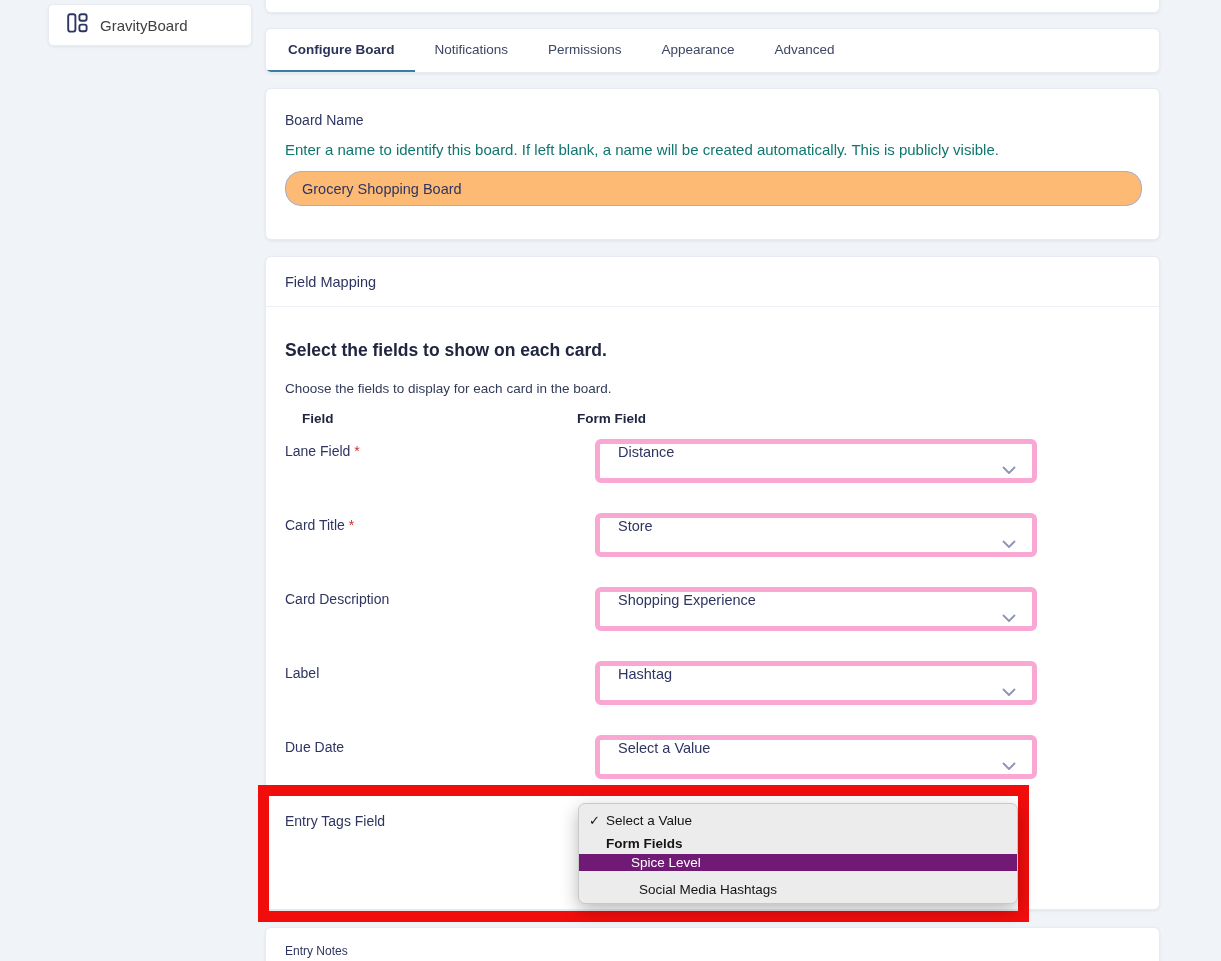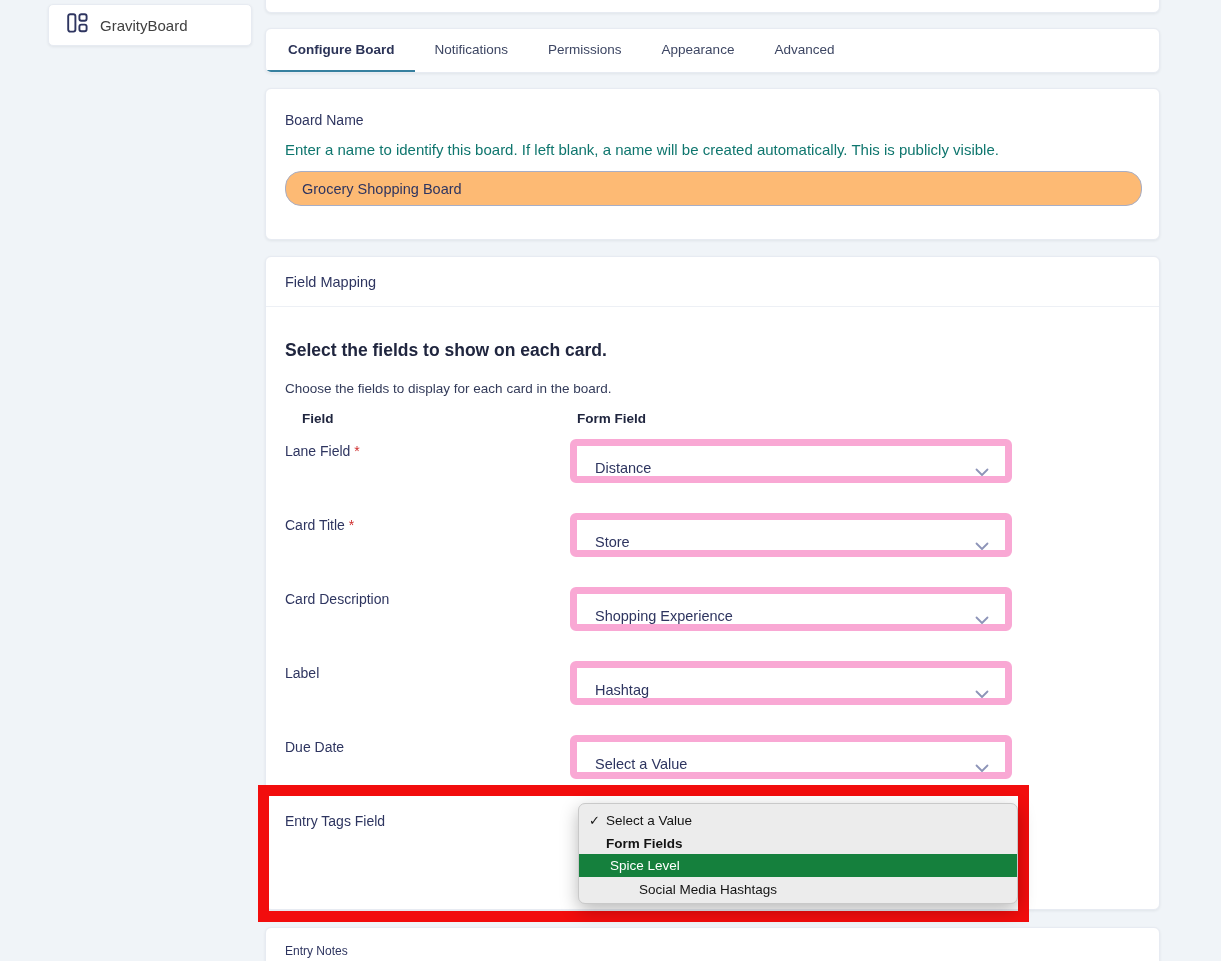--- a/index.html
+++ b/index.html
@@ -66,23 +66,23 @@
   .big-title { position: absolute; left: 19px; top: 83px; font-size: 17.5px; font-weight: bold; color: #20263f; }
   .sub-title { position: absolute; left: 19px; top: 124px; font-size: 13.5px; color: #333b5a; }
   .col-head { position: absolute; top: 154px; font-size: 13.5px; font-weight: bold; color: #20263f; }
   .col-head.c1 { left: 19px; margin-left: 17px; }
   .col-head.c2 { left: 311px; }
 
   .row-label { position: absolute; left: 19px; font-size: 14px; color: #2e3560; }
   .req { color: #cf2e2e; }
 
   .select-box {
-    position: absolute; left: 304px; width: 442px; height: 44px;
-    border: 7px solid #f9a8d4; border-radius: 6px; background: #fff;
-    display: flex; align-items: flex-end; padding: 0 18px;
+    position: absolute; left: 329px; width: 442px; height: 44px;
+    border: 5px solid #f9a8d4; border-radius: 6px; background: #fff;
+    display: flex; align-items: flex-start; padding: 0 18px;
     font-size: 14.5px; color: #2e3560; cursor: pointer;
   }
   .select-box .chev { position: absolute; right: 16px; top: 18px; }
 
   
   .red-box {
     position: absolute; left: 258px; top: 785px; width: 771px; height: 137px;
     border: 11px solid #f20d0d; z-index: 5; pointer-events: none;
   }
 
@@ -90,21 +90,21 @@
   .menu {
     position: absolute; left: 578px; top: 803px; width: 440px; height: 101px;
     background: #ececec; border: 1px solid #c9c9c9; border-radius: 7px;
     box-shadow: 0 6px 18px rgba(0,0,0,.28); z-index: 6;
     font-size: 13.5px; color: #141414;
   }
   .menu .m-row { position: absolute; left: 0; right: 0; height: 22px; display: flex; align-items: center; cursor: pointer; }
   .menu .m-check { position: absolute; left: 10px; width: 16px; font-size: 13px; color: #141414; }
   .menu .m-sel   { top: 5px;  padding-left: 27px; }
   .menu .m-group { top: 28px; padding-left: 27px; font-weight: bold; cursor: default; }
-  .menu .m-opt1  { top: 50px; height: 23px; padding-left: 31px; background: #15803d; color: #ffffff; }
+  .menu .m-opt1  { top: 50px; height: 17px; padding-left: 52px; background: #701a75; color: #ffffff; }
   .menu .m-opt2  { top: 74px; padding-left: 60px; }
 
   
   .notes-card { left: 265px; top: 927px; width: 895px; height: 60px; border-radius: 6px 6px 0 0; }
   .notes-card .hdr {
     position: absolute; left: 19px; top: 16px; font-size: 12px; color: #2e3560;
   }
 </style>
 </head>
 <body>

